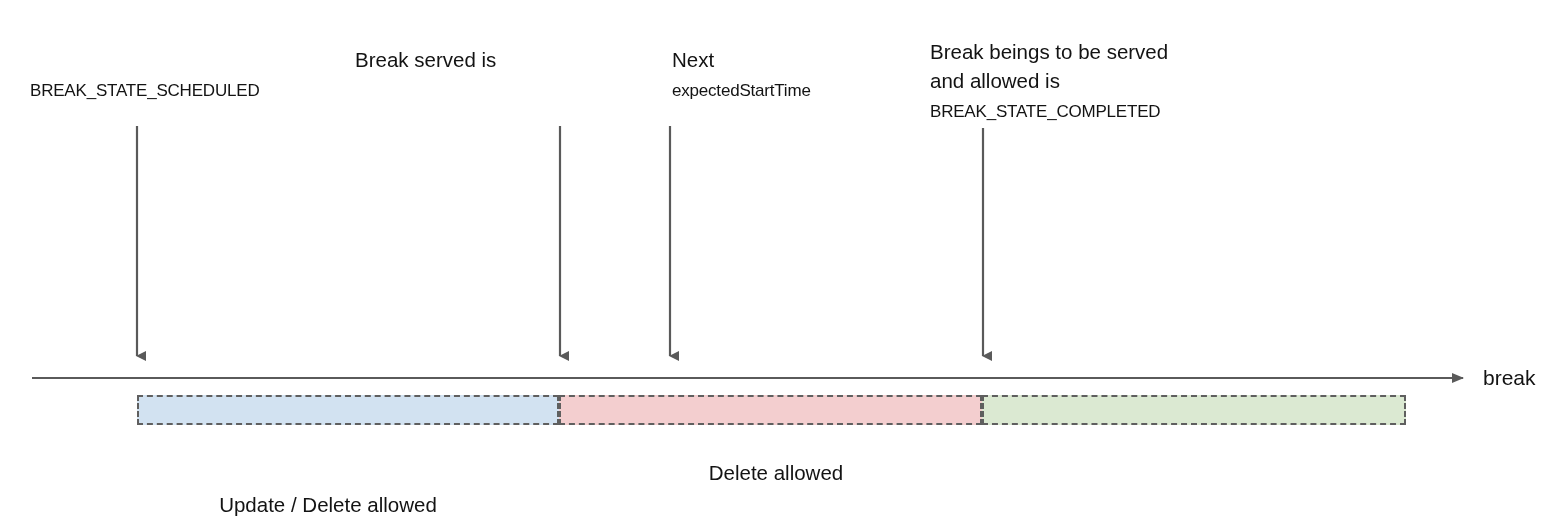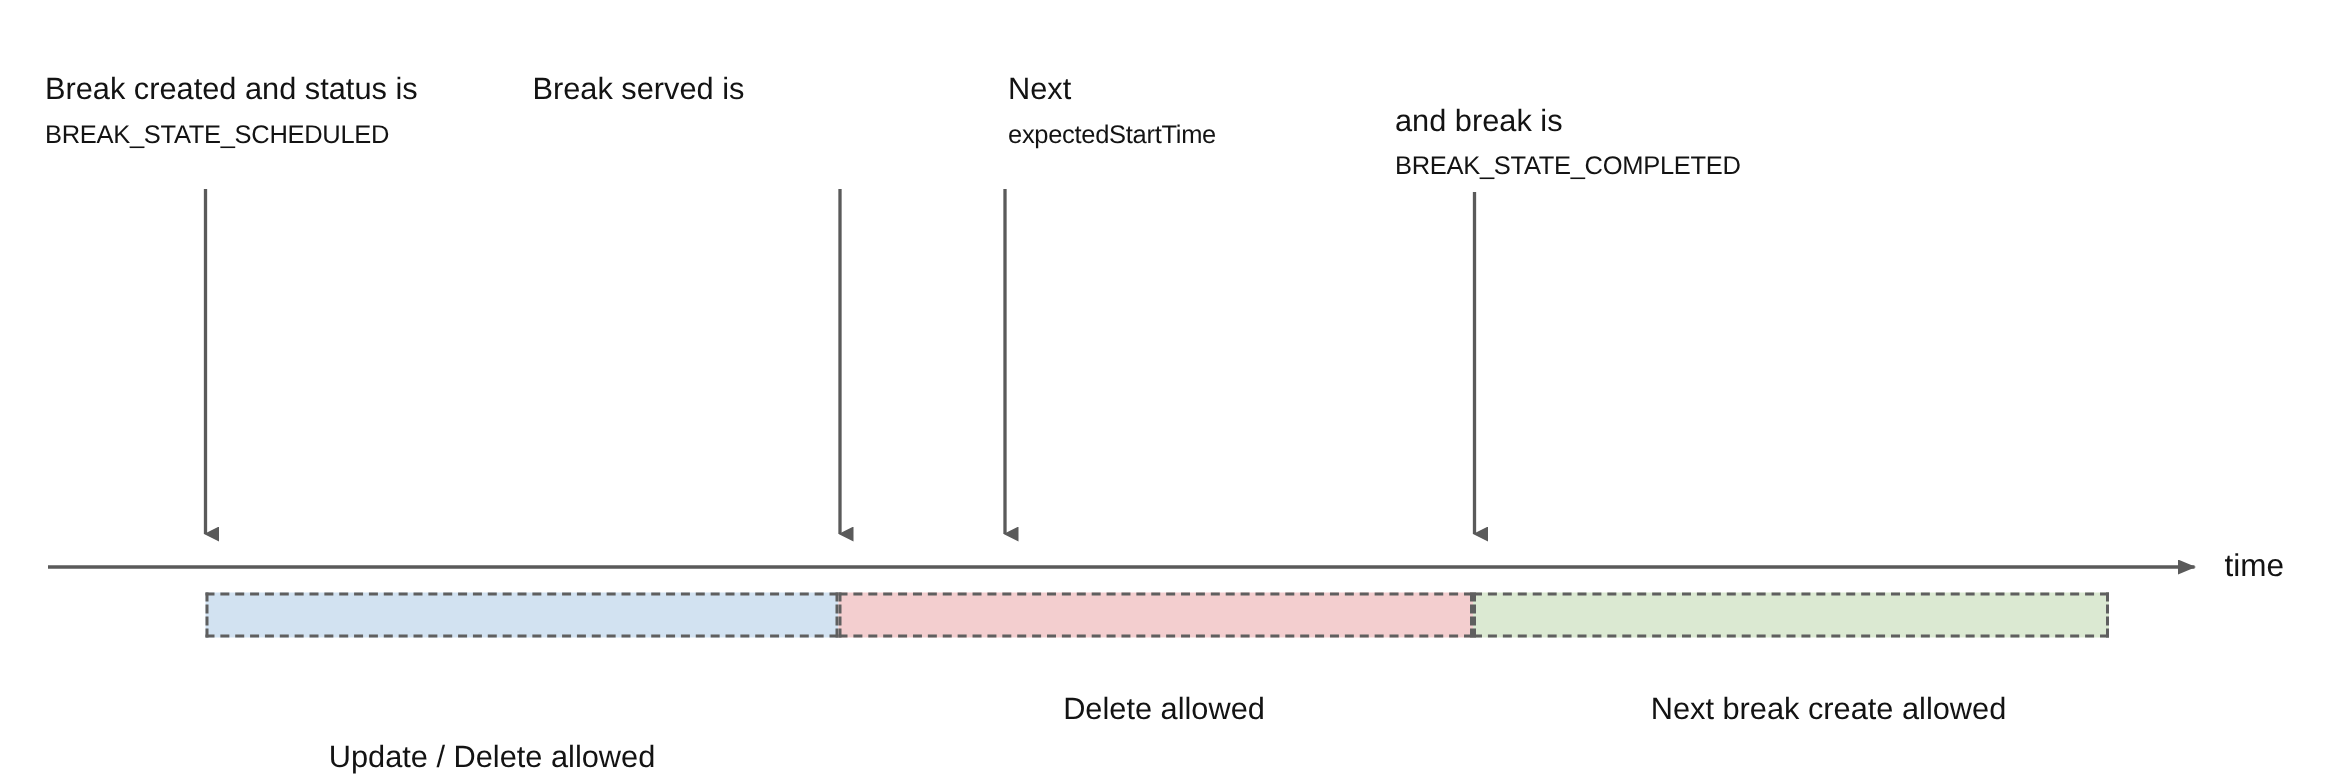--- a/index.html
+++ b/index.html
@@ -80,42 +80,41 @@
 
     <line x1="32" y1="378" x2="1463" y2="378" stroke="#5a5a5a" stroke-width="2.2" marker-end="url(#arrowright)"></line>
 
     <line x1="137" y1="126" x2="137" y2="356" stroke="#5a5a5a" stroke-width="2.2" marker-end="url(#arrowdown)"></line>
     <line x1="560" y1="126" x2="560" y2="356" stroke="#5a5a5a" stroke-width="2.2" marker-end="url(#arrowdown)"></line>
     <line x1="670" y1="126" x2="670" y2="356" stroke="#5a5a5a" stroke-width="2.2" marker-end="url(#arrowdown)"></line>
     <line x1="983" y1="128" x2="983" y2="356" stroke="#5a5a5a" stroke-width="2.2" marker-end="url(#arrowdown)"></line>
   </svg>
 
   <div class="annotation" style="left:30px; top:45px;">
-    <span class="sans">Break created and status is</span><br>
+    <br>
     <span class="mono">BREAK_STATE_SCHEDULED</span>
   </div>
 
   <div class="annotation" style="left:355px; top:45px;">
     <span class="sans">Break served is</span><br>
   </div>
 
   <div class="annotation" style="left:672px; top:45px;">
     <span class="sans">Next</span><br>
     <span class="mono">expectedStartTime</span>
   </div>
 
   <div class="annotation" style="left:930px; top:37px;">
-    <br>
-    <span class="sans">and break is</span><br>
+    <span class="sans">Break beings to be served</span><br>
+    <span class="sans">and allowed is</span><br>
     <span class="mono">BREAK_STATE_COMPLETED</span>
   </div>
 
-  <div class="axis-label" style="left:1483px; top:366px;">time</div>
+  <div class="axis-label" style="left:1483px; top:366px;">break</div>
 
   <div class="band" style="left:137px; width:422px; background:#d2e2f1;"></div>
   <div class="band" style="left:559px; width:423px; background:#f3cecf;"></div>
   <div class="band" style="left:982px; width:424px; background:#dbe9d2;"></div>
 
   <div class="phase-label" style="left:328px; top:461px;margin-top:32px;">Update / Delete allowed</div>
   <div class="phase-label" style="left:776px; top:461px;">Delete allowed</div>
-  <div class="phase-label" style="left:1219px; top:461px;">Next break create allowed</div>
 
 </div>
 
 </body></html>

